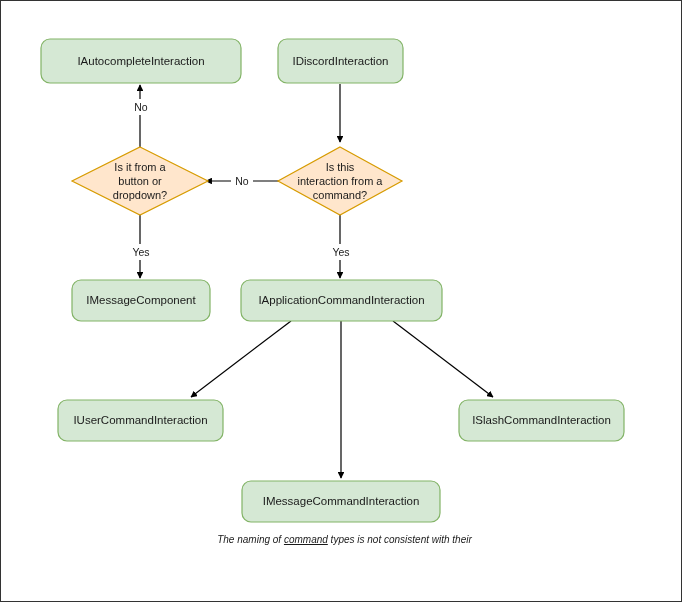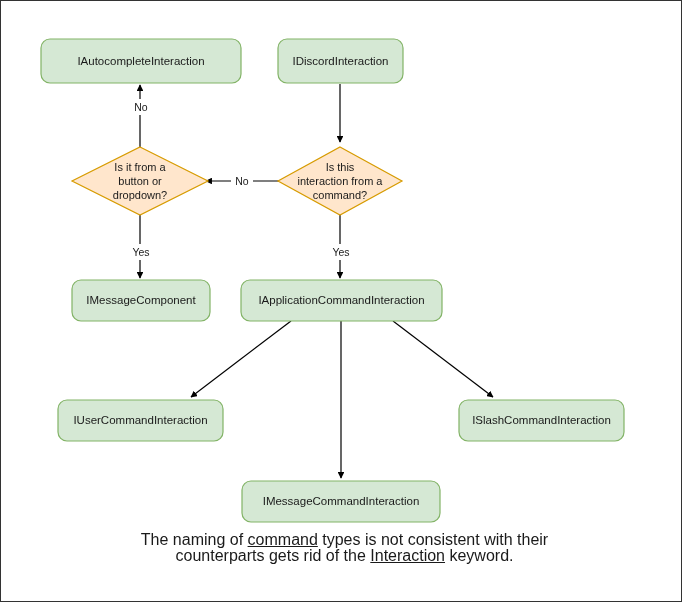--- a/index.html
+++ b/index.html
@@ -65,23 +65,24 @@
   .edge-label-bg {
     fill: #ffffff;
   }
   .caption {
     position: absolute;
     left: 7px;
     right: 0;
     top: 531px;
     text-align: center;
     font-family: "Liberation Sans", sans-serif;
-    font-size: 16px;
+    font-size: 10px;
     line-height: 15.5px;
     color: #1a1a1a;
+    font-style: italic;
   }
   .caption b { font-weight: bold; }
   .caption u { text-decoration: underline; }
 </style>
 </head>
 <body>
 
 <div id="canvas">
 
   <svg class="flow" viewBox="0 0 680 600">
@@ -174,16 +175,15 @@
     </g>
 
     <g>
       <rect class="node-box" x="241" y="480" width="198" height="41" rx="9" ry="9"></rect>
       <text class="node-label" x="340" y="501">IMessageCommandInteraction</text>
     </g>
   </svg>
 
   <div class="caption">
     <div><span>The naming of </span><u>command</u><span> types is not consistent with their</span></div>
-    <div><span>counterparts gets rid of the </span><u>Interaction</u><span> keyword.</span></div>
   </div>
 
 </div>
 
 </body></html>

